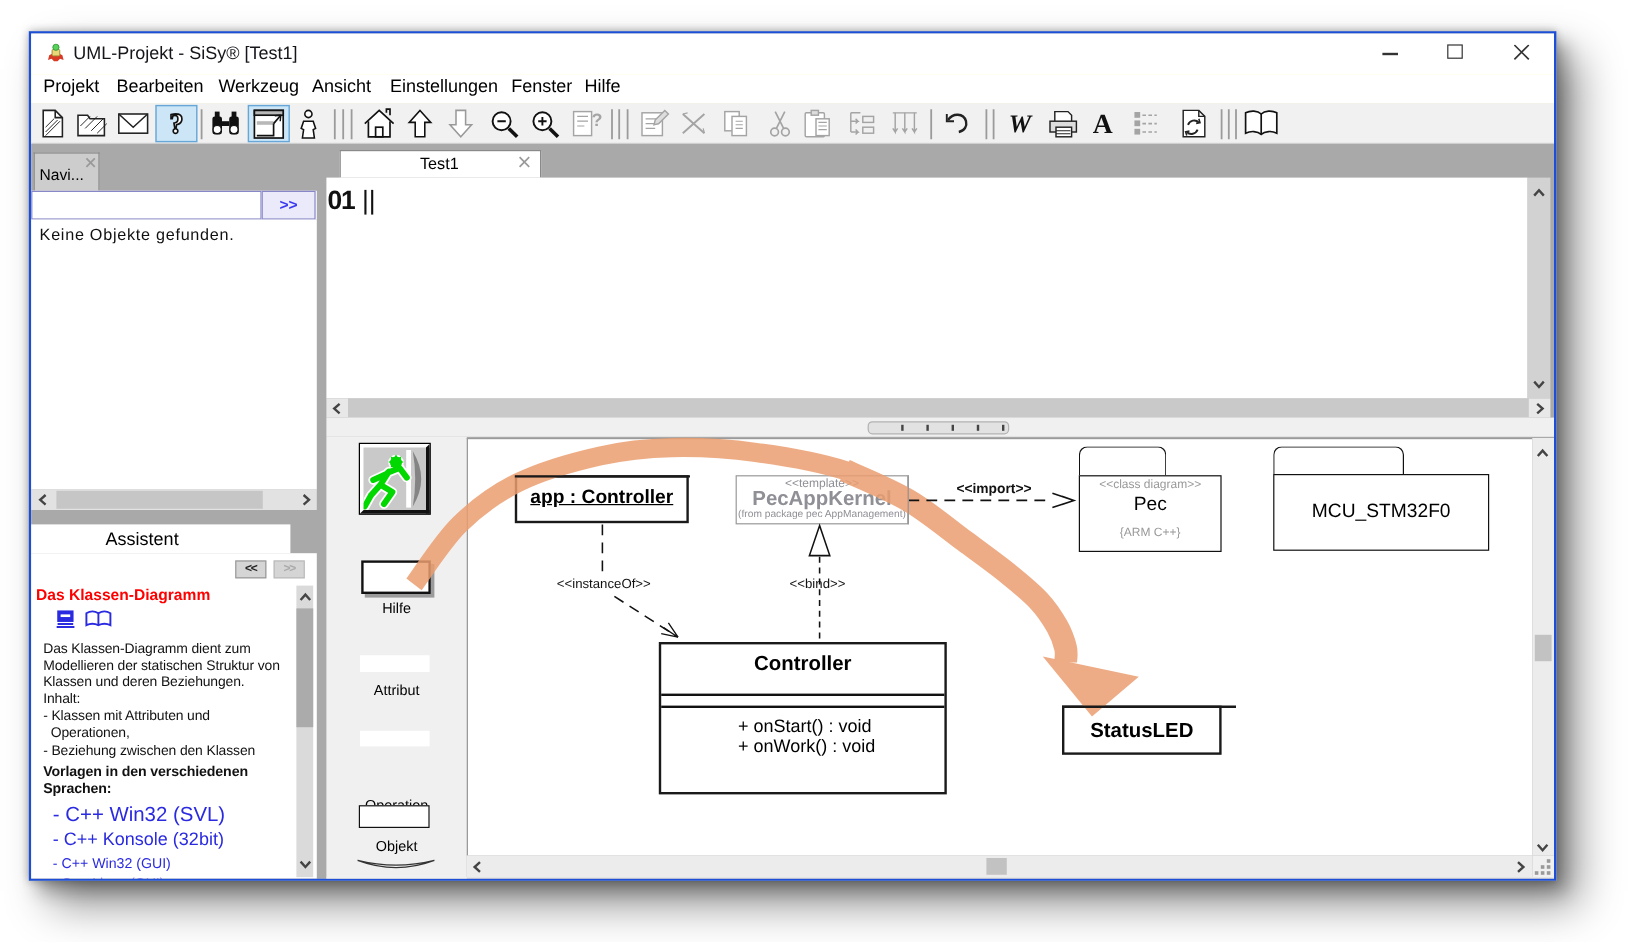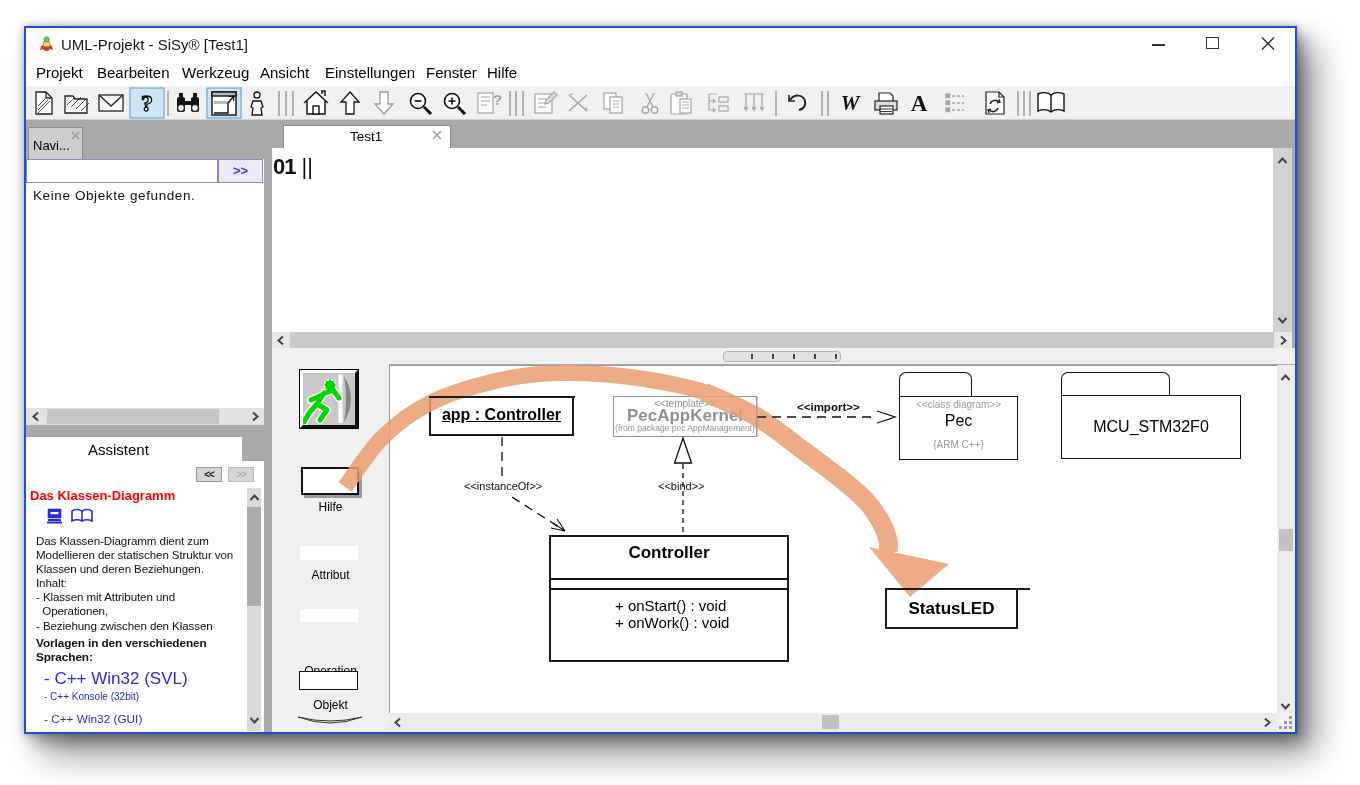--- a/index.html
+++ b/index.html
@@ -285,21 +285,21 @@
         <path d="M1,12 h13 M0,14.5 h15" stroke-width="1.8"></path>
         <path d="M25,3 q5,-3 10,0 q5,-3 10,0 v10 q-5,-2.5 -10,0 q-5,-2.5 -10,0 z" fill="#fff"></path>
         <path d="M35,3 v10"></path>
       </g>
     </svg>
     <div class="abs" style="left:10px;top:73px;font-size:11.6px;letter-spacing:-0.1px;color:#111;line-height:14.1px;">
       Das Klassen-Diagramm dient zum<br>Modellieren der statischen Struktur von<br>Klassen und deren Beziehungen.<br>Inhalt:<br>- Klassen mit Attributen und<br>&nbsp;&nbsp;Operationen,<br>- Beziehung zwischen den Klassen
     </div>
     <div class="abs" style="left:10px;top:175px;font-size:11.8px;letter-spacing:-0.1px;font-weight:bold;color:#111;line-height:14px;">Vorlagen in den verschiedenen<br>Sprachen:</div>
     <div class="abs" style="left:18px;top:208px;font-size:17px;color:#2a2ae0;">- C++ Win32 (SVL)</div>
-    <div class="abs" style="left:18px;top:230px;font-size:10px;color:#2a2ae0;text-align:center;">- C++ Konsole (32bit)</div>
+    <div class="abs" style="left:18px;top:230px;font-size:15px;color:#2a2ae0;text-align:center;">- C++ Konsole (32bit)</div>
     <div class="abs" style="left:18px;top:251px;font-size:11.8px;color:#2a2ae0;">- C++ Win32 (GUI)</div>
     <div class="abs" style="left:18px;top:268px;font-size:11.8px;color:#2a2ae0;">- C++ Linux (GUI)</div>
 
     <div class="abs" style="left:221px;top:27px;width:14px;height:243px;background:#dadada;">
       <svg class="abs" style="left:2px;top:5px" width="11" height="9" viewBox="0 0 11 9">
           <path d="M1.5,7 L5.5,2.5 L9.5,7" stroke="#444" stroke-width="2" fill="none"></path>
         </svg>
       <div class="abs" style="left:0;top:19px;width:14px;height:99px;background:#ababab;"></div>
       <svg class="abs" style="left:2px;top:228px" width="11" height="9" viewBox="0 0 11 9">
           <path d="M1.5,2 L5.5,6.5 L9.5,2" stroke="#444" stroke-width="2" fill="none"></path>

